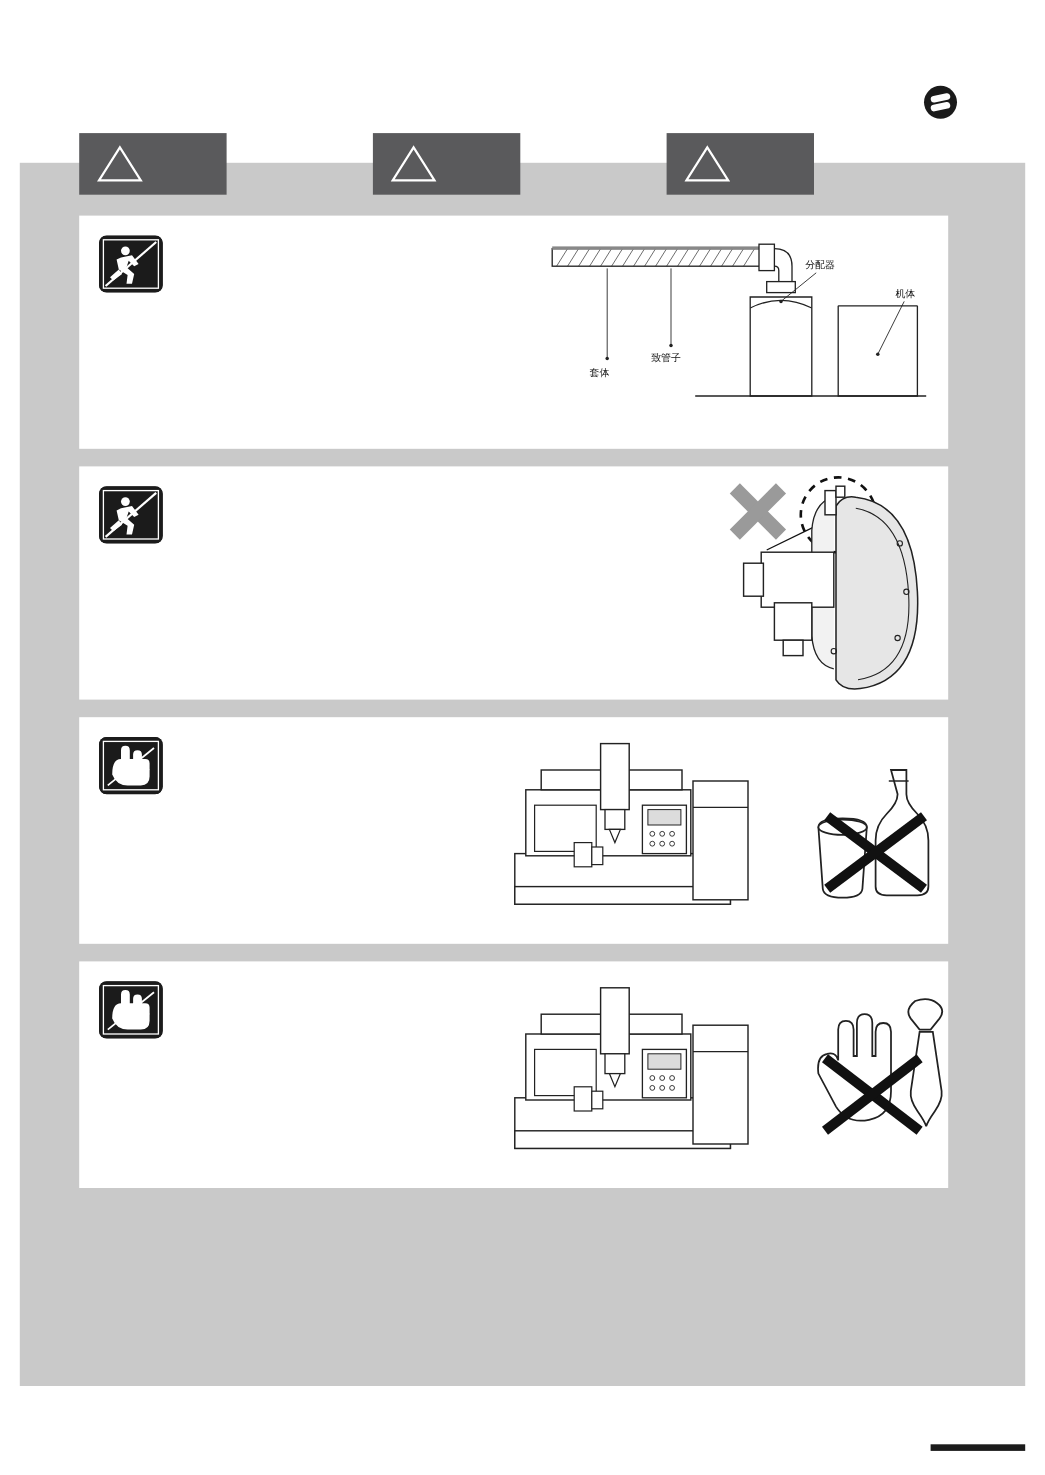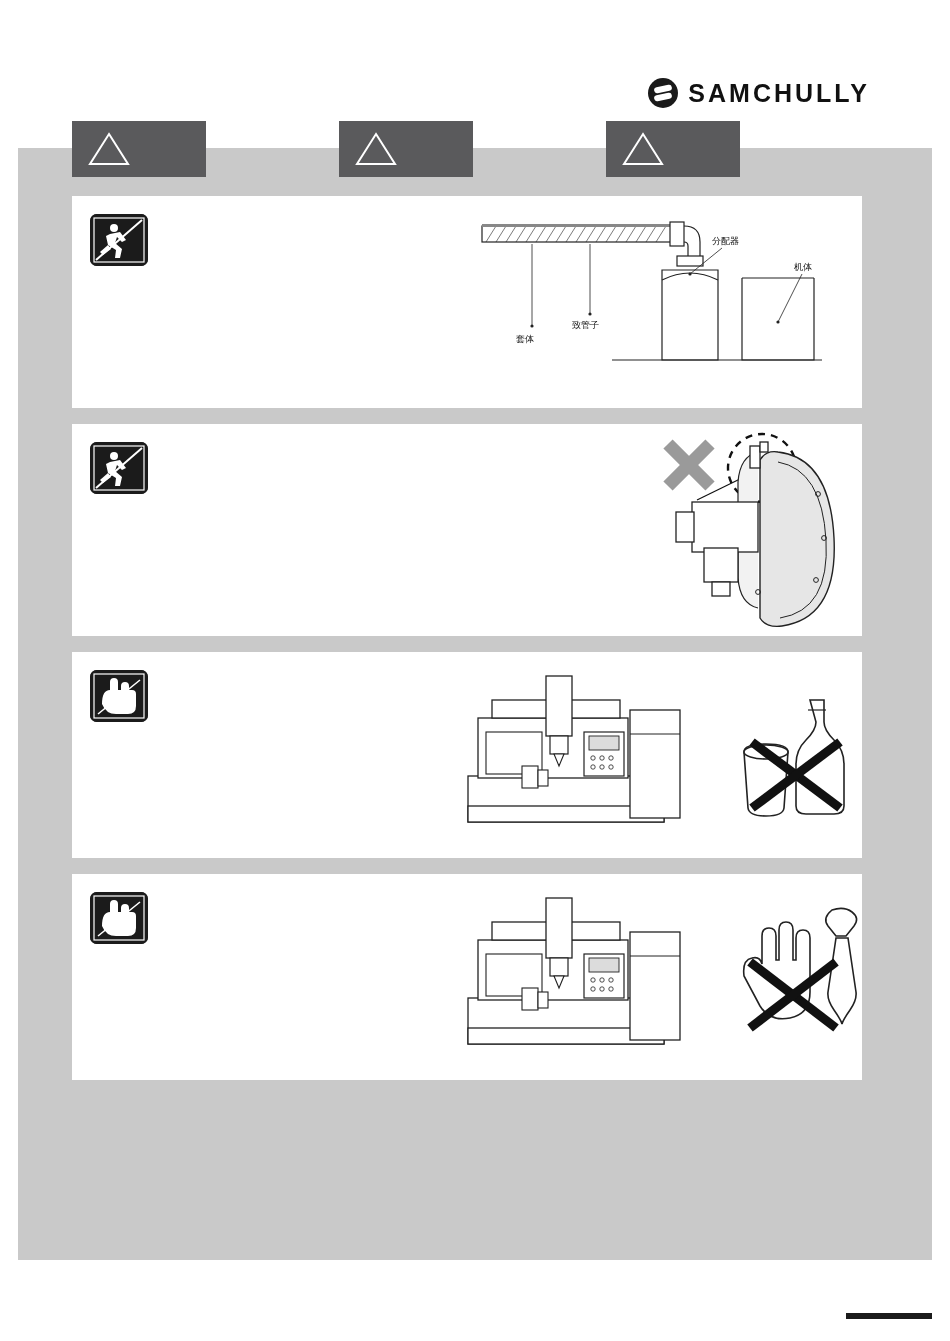--- a/index.html
+++ b/index.html
@@ -172,21 +172,20 @@
     color: #222;
   }
 </style>
 </head>
 <body>
 
 <div class="page">
 
   <div class="brand">
     <span class="brand-mark"></span>
-    <span class="brand-name">SAMCHULLY</span>
   </div>
 
   <div class="body-panel"></div>
 
   <div class="tabs">
 
     <div class="tab t1">
       <span class="tri-shape">
         <svg width="42" height="36" viewBox="0 0 42 36">
           <polygon points="21,3 40,33 2,33" fill="none" stroke="#ffffff" stroke-width="2"></polygon>
@@ -224,21 +223,21 @@
           <circle cx="24" cy="14" r="4"></circle>
           <path d="M20 20 L30 18 L36 26 L32 28 L27 23 L25 29 L32 35 L30 44 L25 44 L26 36 L18 31 L16 22 Z"></path>
           <path d="M18 31 L10 38 L13 41 L21 35 Z"></path>
         </g>
         <line x1="6" y1="46" x2="52" y2="6" stroke="#ffffff" stroke-width="2"></line>
       </svg>
     </div>
 
     <div class="card-text"></div>
 
-    <div class="figure" style="left:400px; top:22px;">
+    <div class="figure" style="left:420px; top:22px;">
       <svg width="370" height="170" viewBox="0 0 370 170">
 
         <rect x="10" y="8" width="190" height="16" fill="#ffffff" stroke="#222" stroke-width="1.2"></rect>
         <g stroke="#222" stroke-width="0.6">
           <line x1="14" y1="24" x2="24" y2="8"></line>
             <line x1="24" y1="24" x2="34" y2="8"></line>
           <line x1="34" y1="24" x2="44" y2="8"></line>
             <line x1="44" y1="24" x2="54" y2="8"></line>
           <line x1="54" y1="24" x2="64" y2="8"></line>
             <line x1="64" y1="24" x2="74" y2="8"></line>

